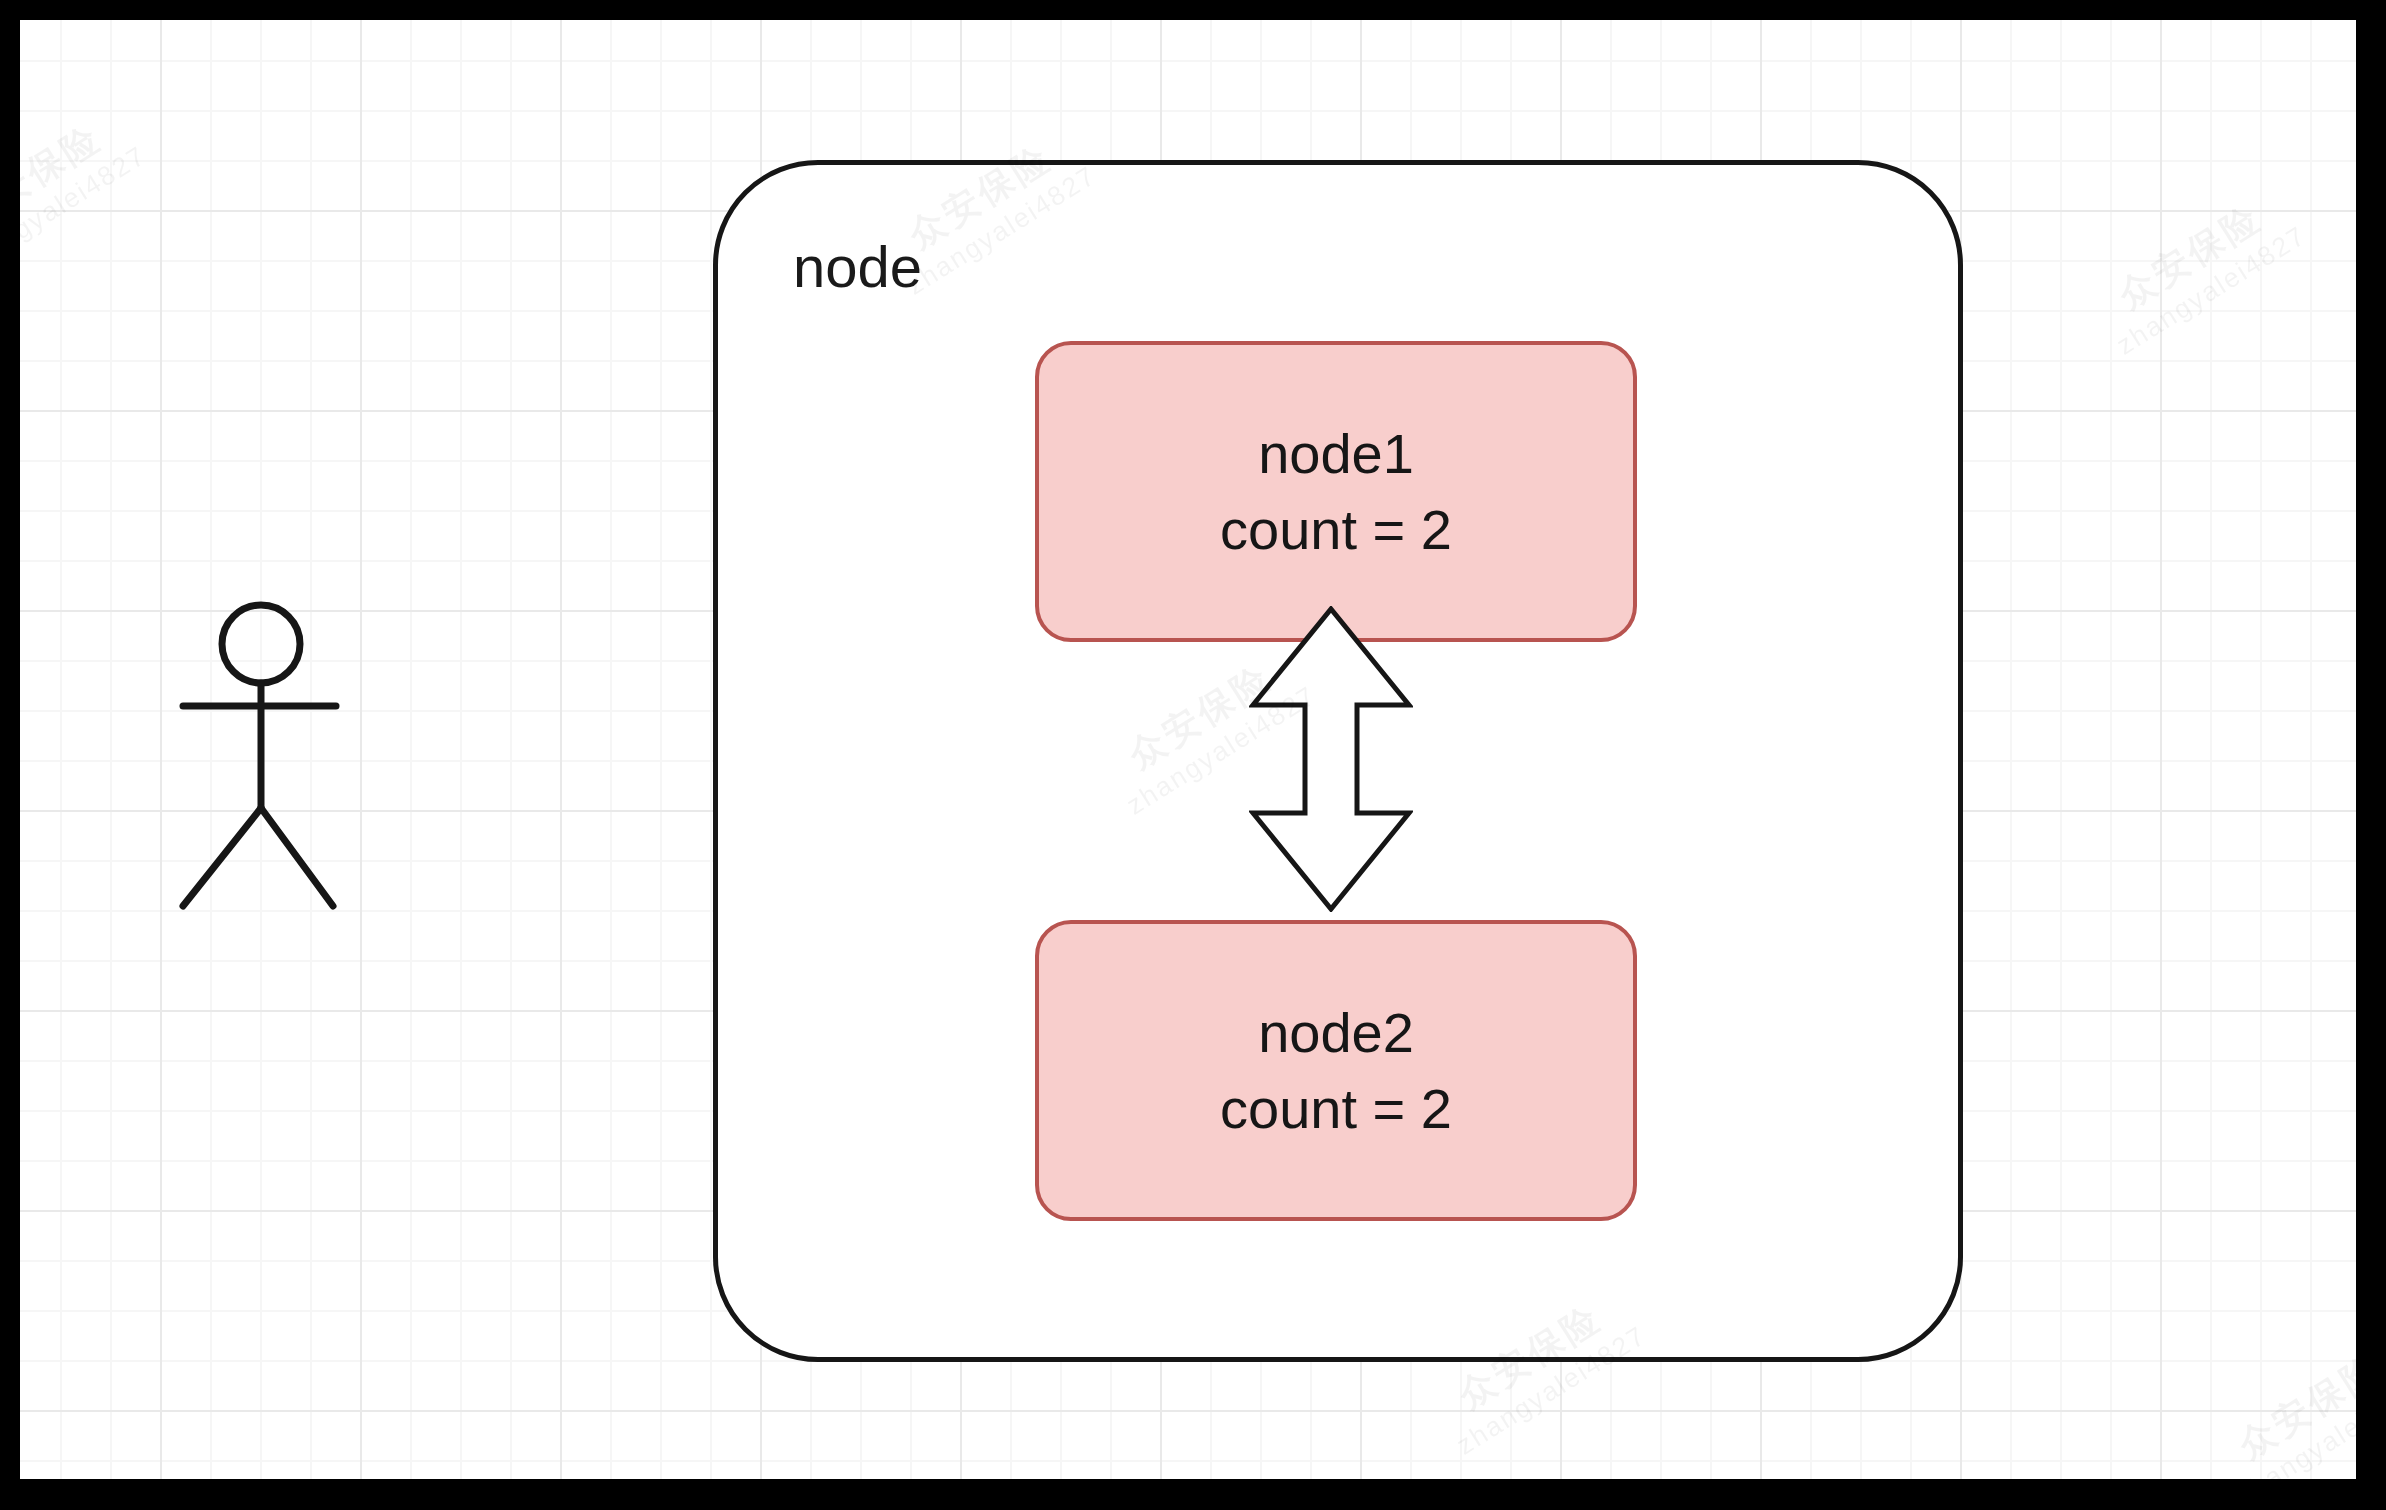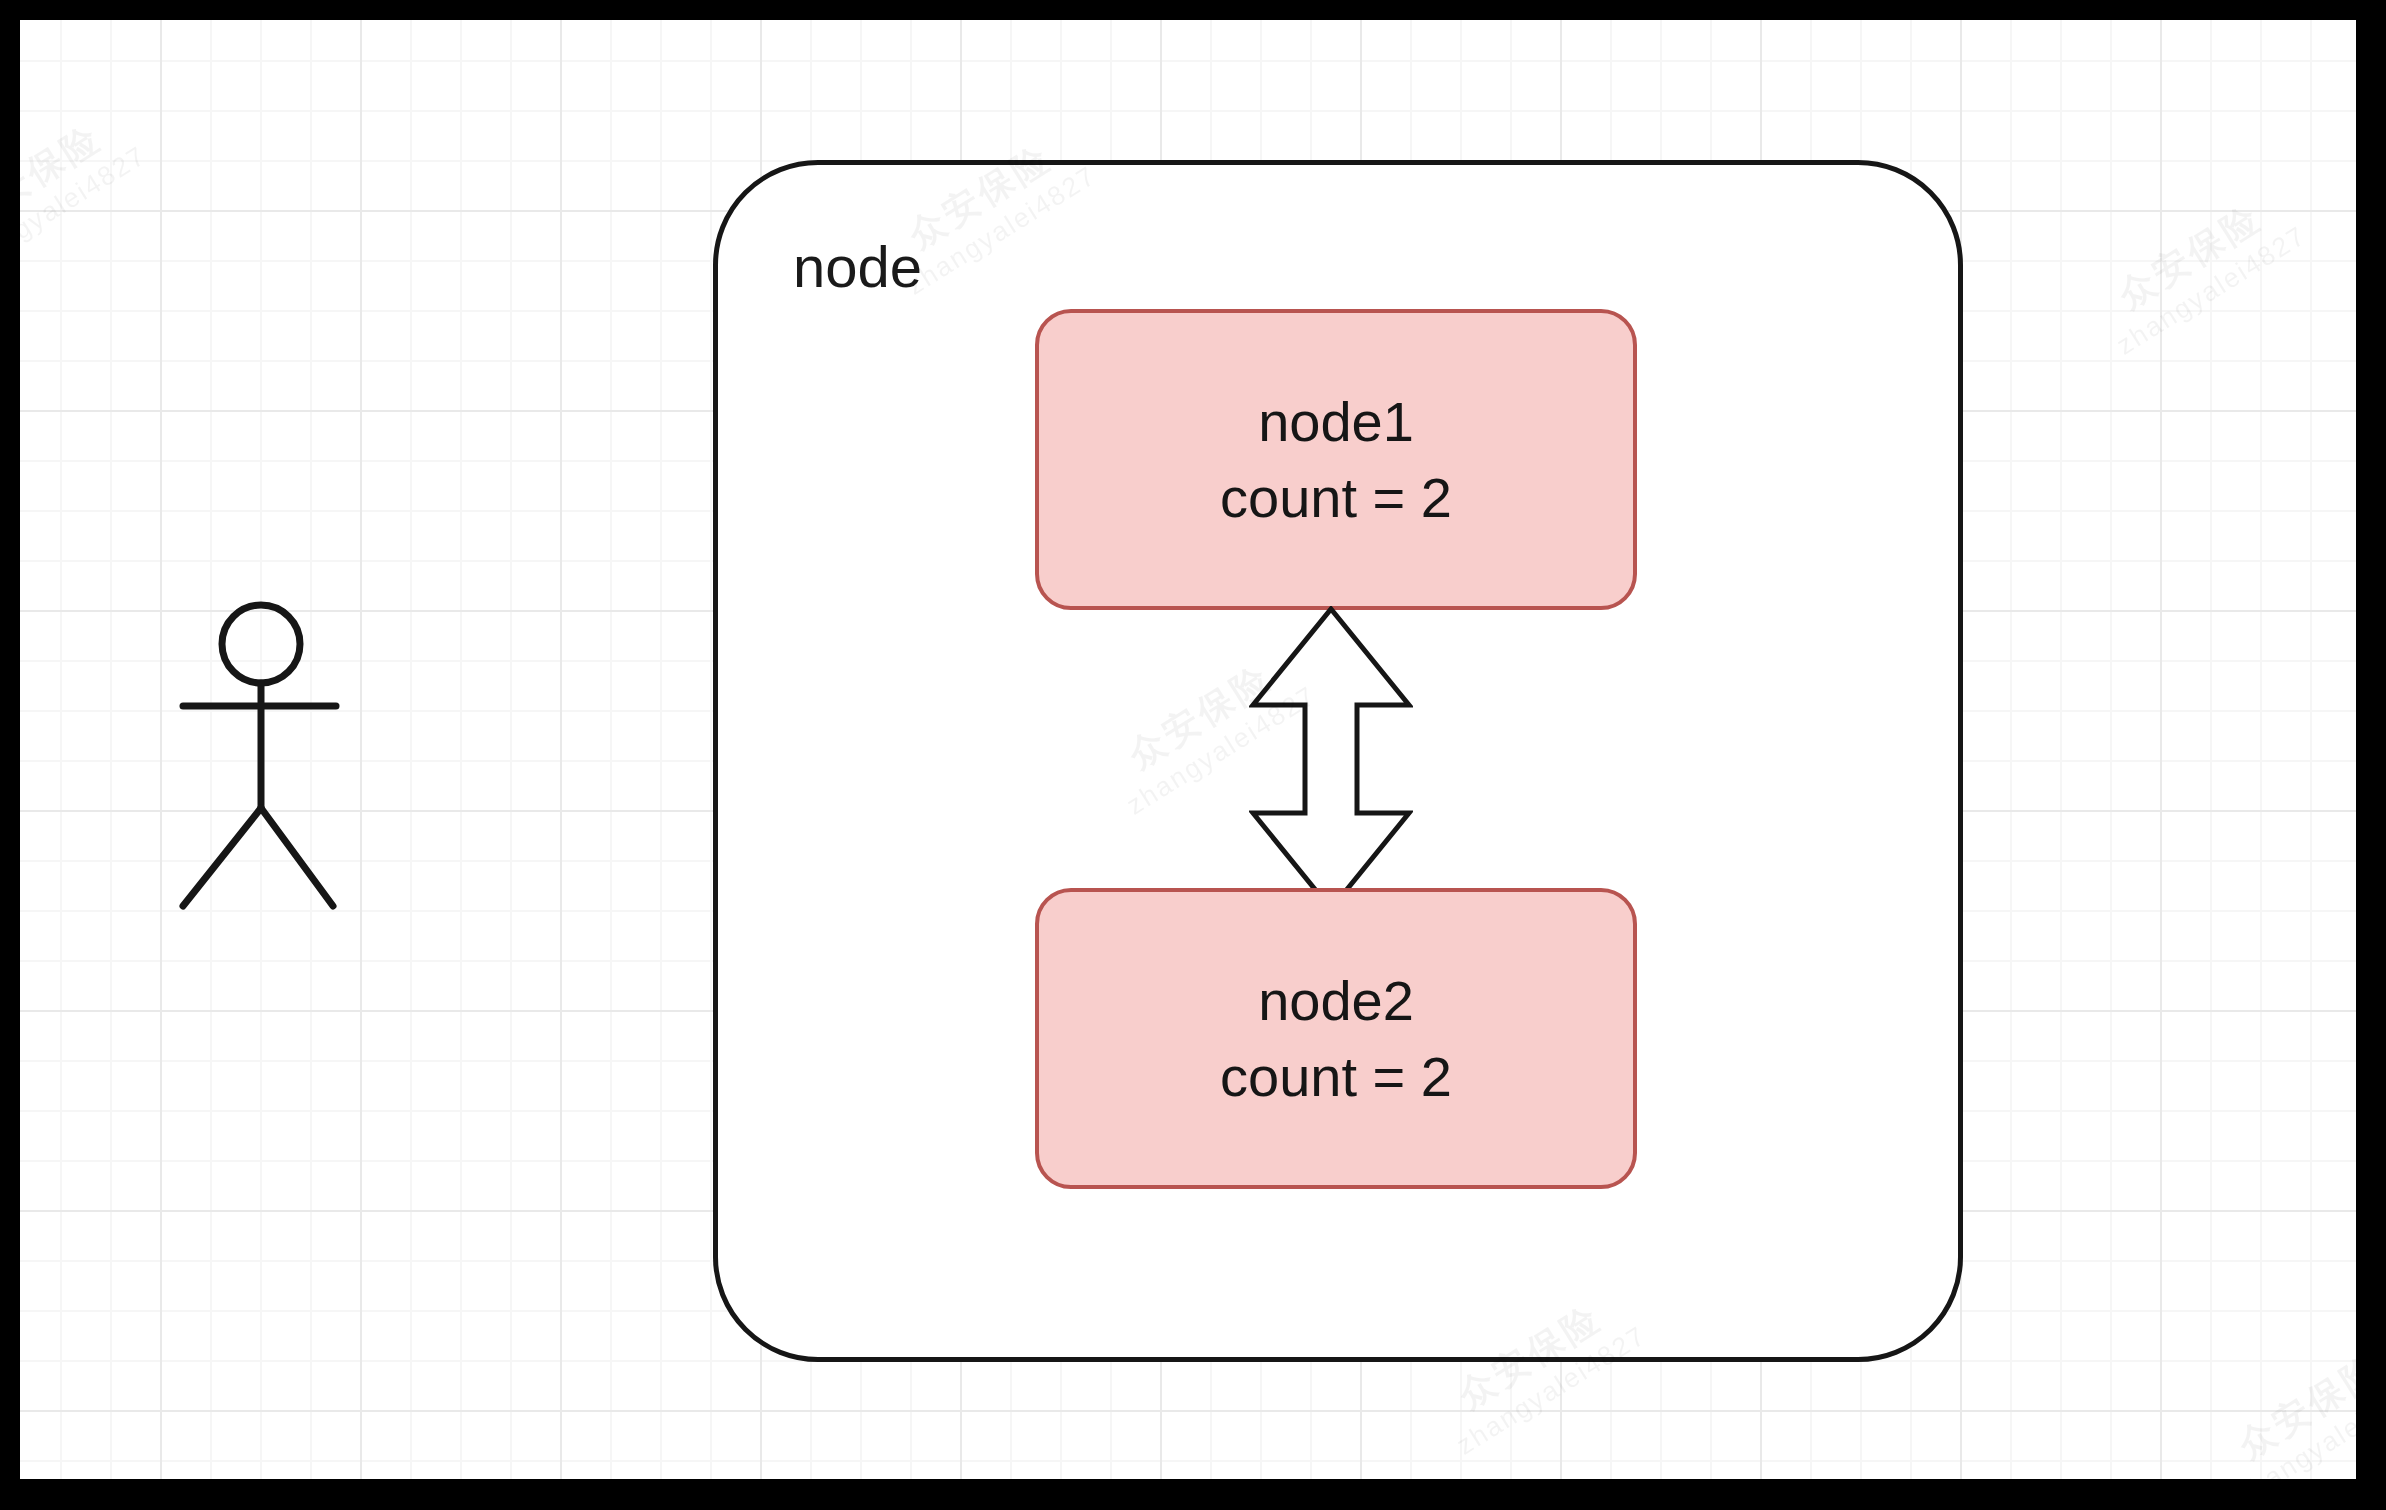--- a/index.html
+++ b/index.html
@@ -50,20 +50,21 @@
     left: 1015px;
     width: 602px; height: 301px;
     background: #f8cecc;
     border: 4px solid #b85450;
     border-radius: 36px;
     display: flex;
     flex-direction: column;
     align-items: center;
     justify-content: center;
     text-align: center;
+    margin-top: 32px;
   }
   .pink-node .line {
     font-size: 56px;
     line-height: 76px;
     color: #161616;
     white-space: nowrap;
   }
   #node1-box { top: 289px; }
   #node2-box { top: 868px; }
 

